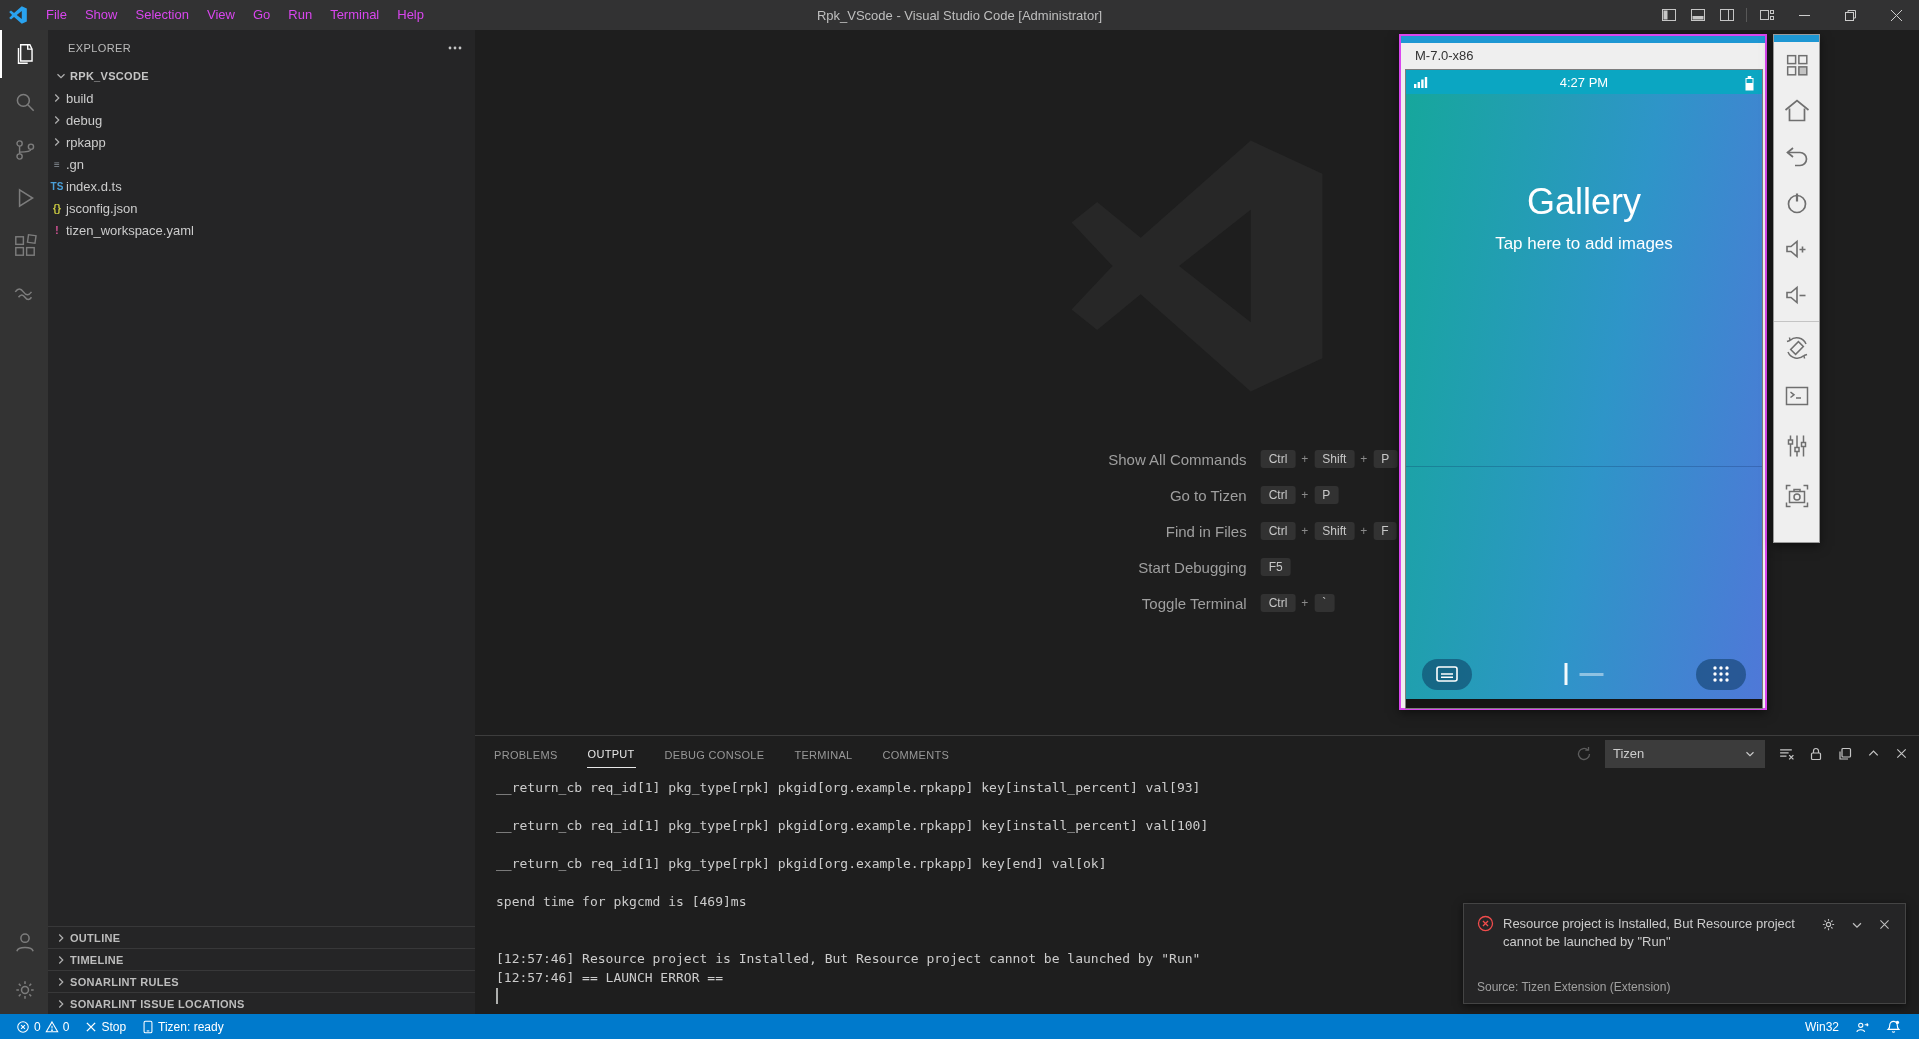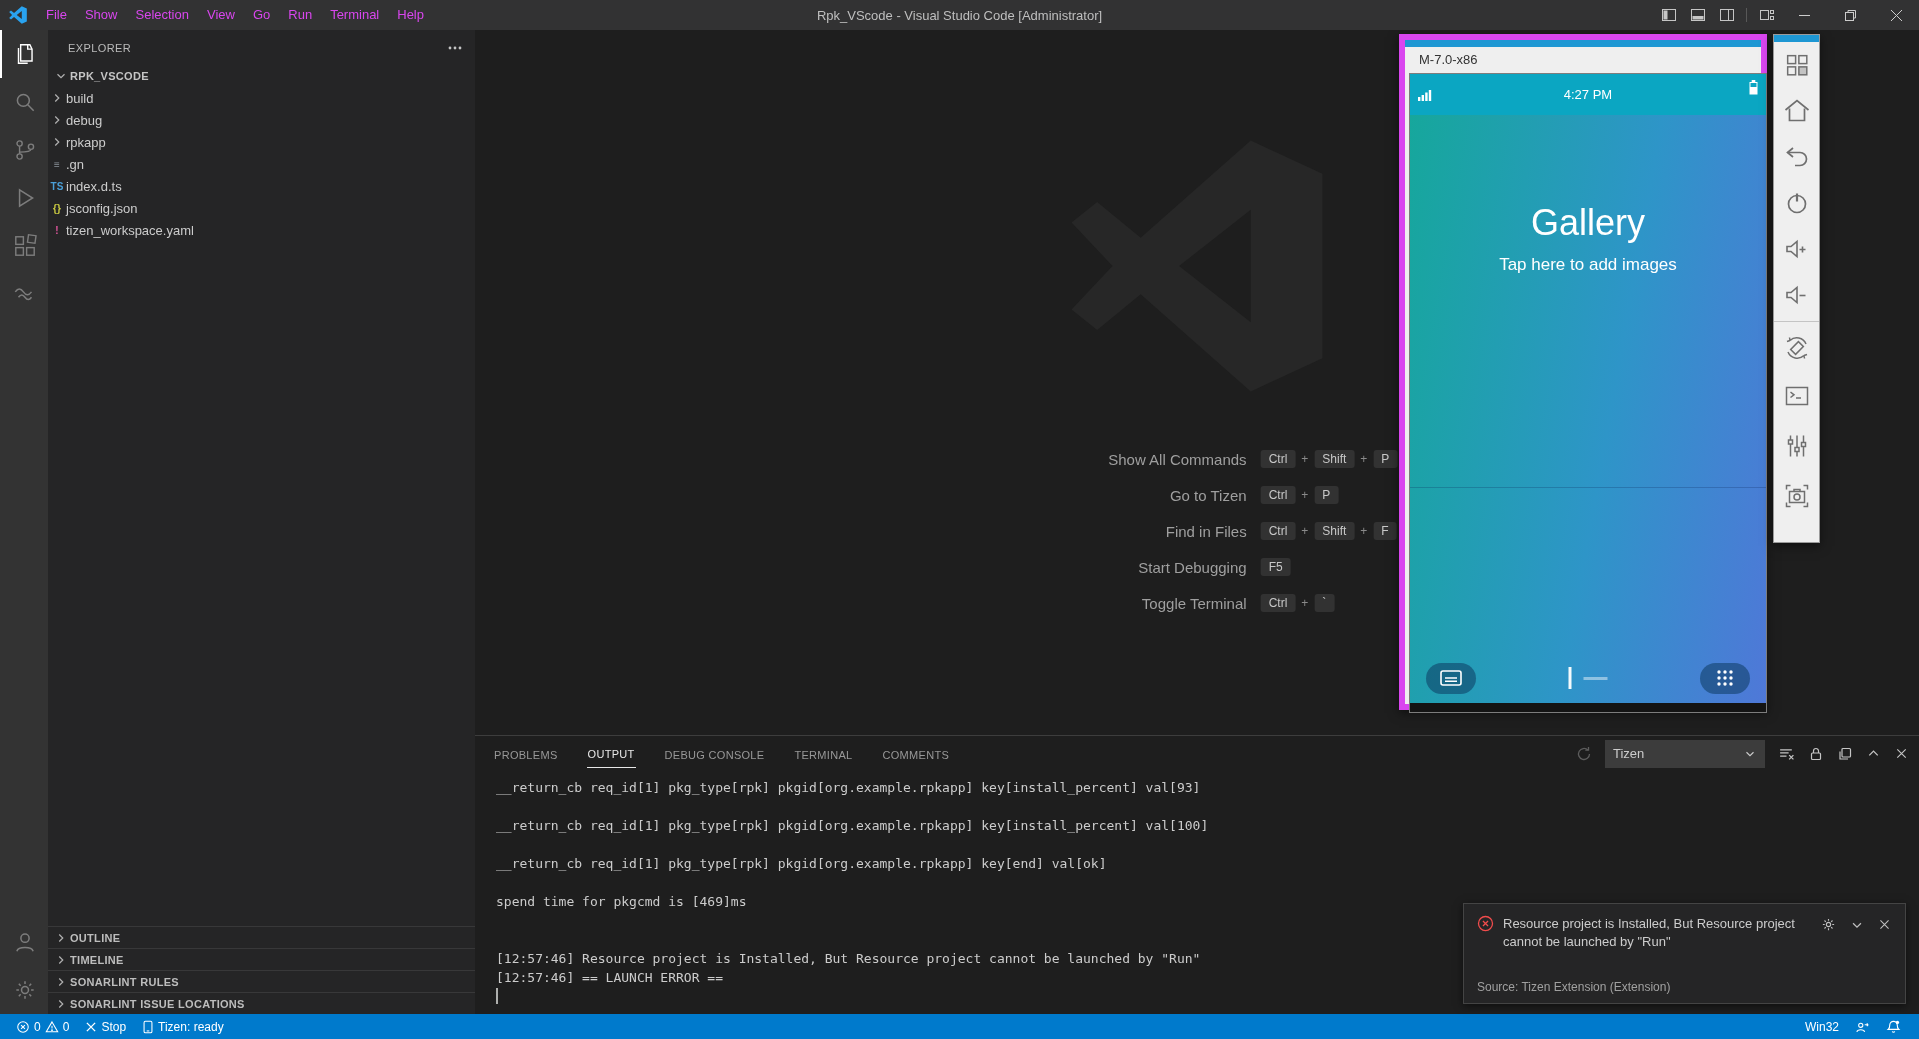--- a/index.html
+++ b/index.html
@@ -79,26 +79,26 @@
   
   .statusbar { position:absolute; left:0; top:1014px; width:1919px; height:25px; background:#007acc;
                display:flex; align-items:center; justify-content:space-between; color:#ffffff;
                font-size:12px; z-index:6; }
   .sb-group { display:flex; align-items:center; height:25px; }
   .sb-item { display:flex; align-items:center; gap:4px; padding:0 8px; height:25px; }
   .sb-item svg { flex:none; }
 
   
   .emulator { position:absolute; left:1399px; top:34px; width:368px; height:676px; background:#efefef;
-              border:6px solid #d946ef; box-shadow:0 3px 10px rgba(0,0,0,.5); z-index:4; }
+              border:2px solid #d946ef; box-shadow:0 3px 10px rgba(0,0,0,.5); z-index:4; }
   .emu-blue { height:7px; background:#1e97d3; }
   .emu-title { height:25px; line-height:25px; padding-left:14px; color:#333333; font-size:13px; }
   .emu-screen { position:absolute; left:4px; top:33px; width:358px; height:640px; border:1px solid #7d7d7d;
                 display:flex; flex-direction:column; background:#111; }
-  .phone-status { height:41px; background:#0ba6c2; position:relative; display:flex; align-items:center; }
+  .phone-status { height:24px; background:#0ba6c2; position:relative; display:flex; align-items:center; }
   .phone-time { position:absolute; left:0; right:0; text-align:center; color:#ffffff; font-size:13px; }
   .ps-signal { margin-left:8px; }
   .ps-batt { position:absolute; right:8px; top:6px; }
   .phone-content { flex:1; position:relative;
         background:linear-gradient(100deg,#16a79c 0%,#2e95c8 55%,#4f78d8 100%); }
   .seam { position:absolute; left:0; right:0; top:372px; height:1px; background:rgba(10,40,90,.25); }
   .gallery { position:absolute; left:0; right:0; top:86px; text-align:center; color:#ffffff; }
   .gallery-title { font-size:36px; font-weight:400; line-height:44px; }
   .gallery-sub { font-size:17px; margin-top:10px; font-weight:300; }
   .phone-nav { position:absolute; left:0; right:0; bottom:6px; height:38px; display:flex;

